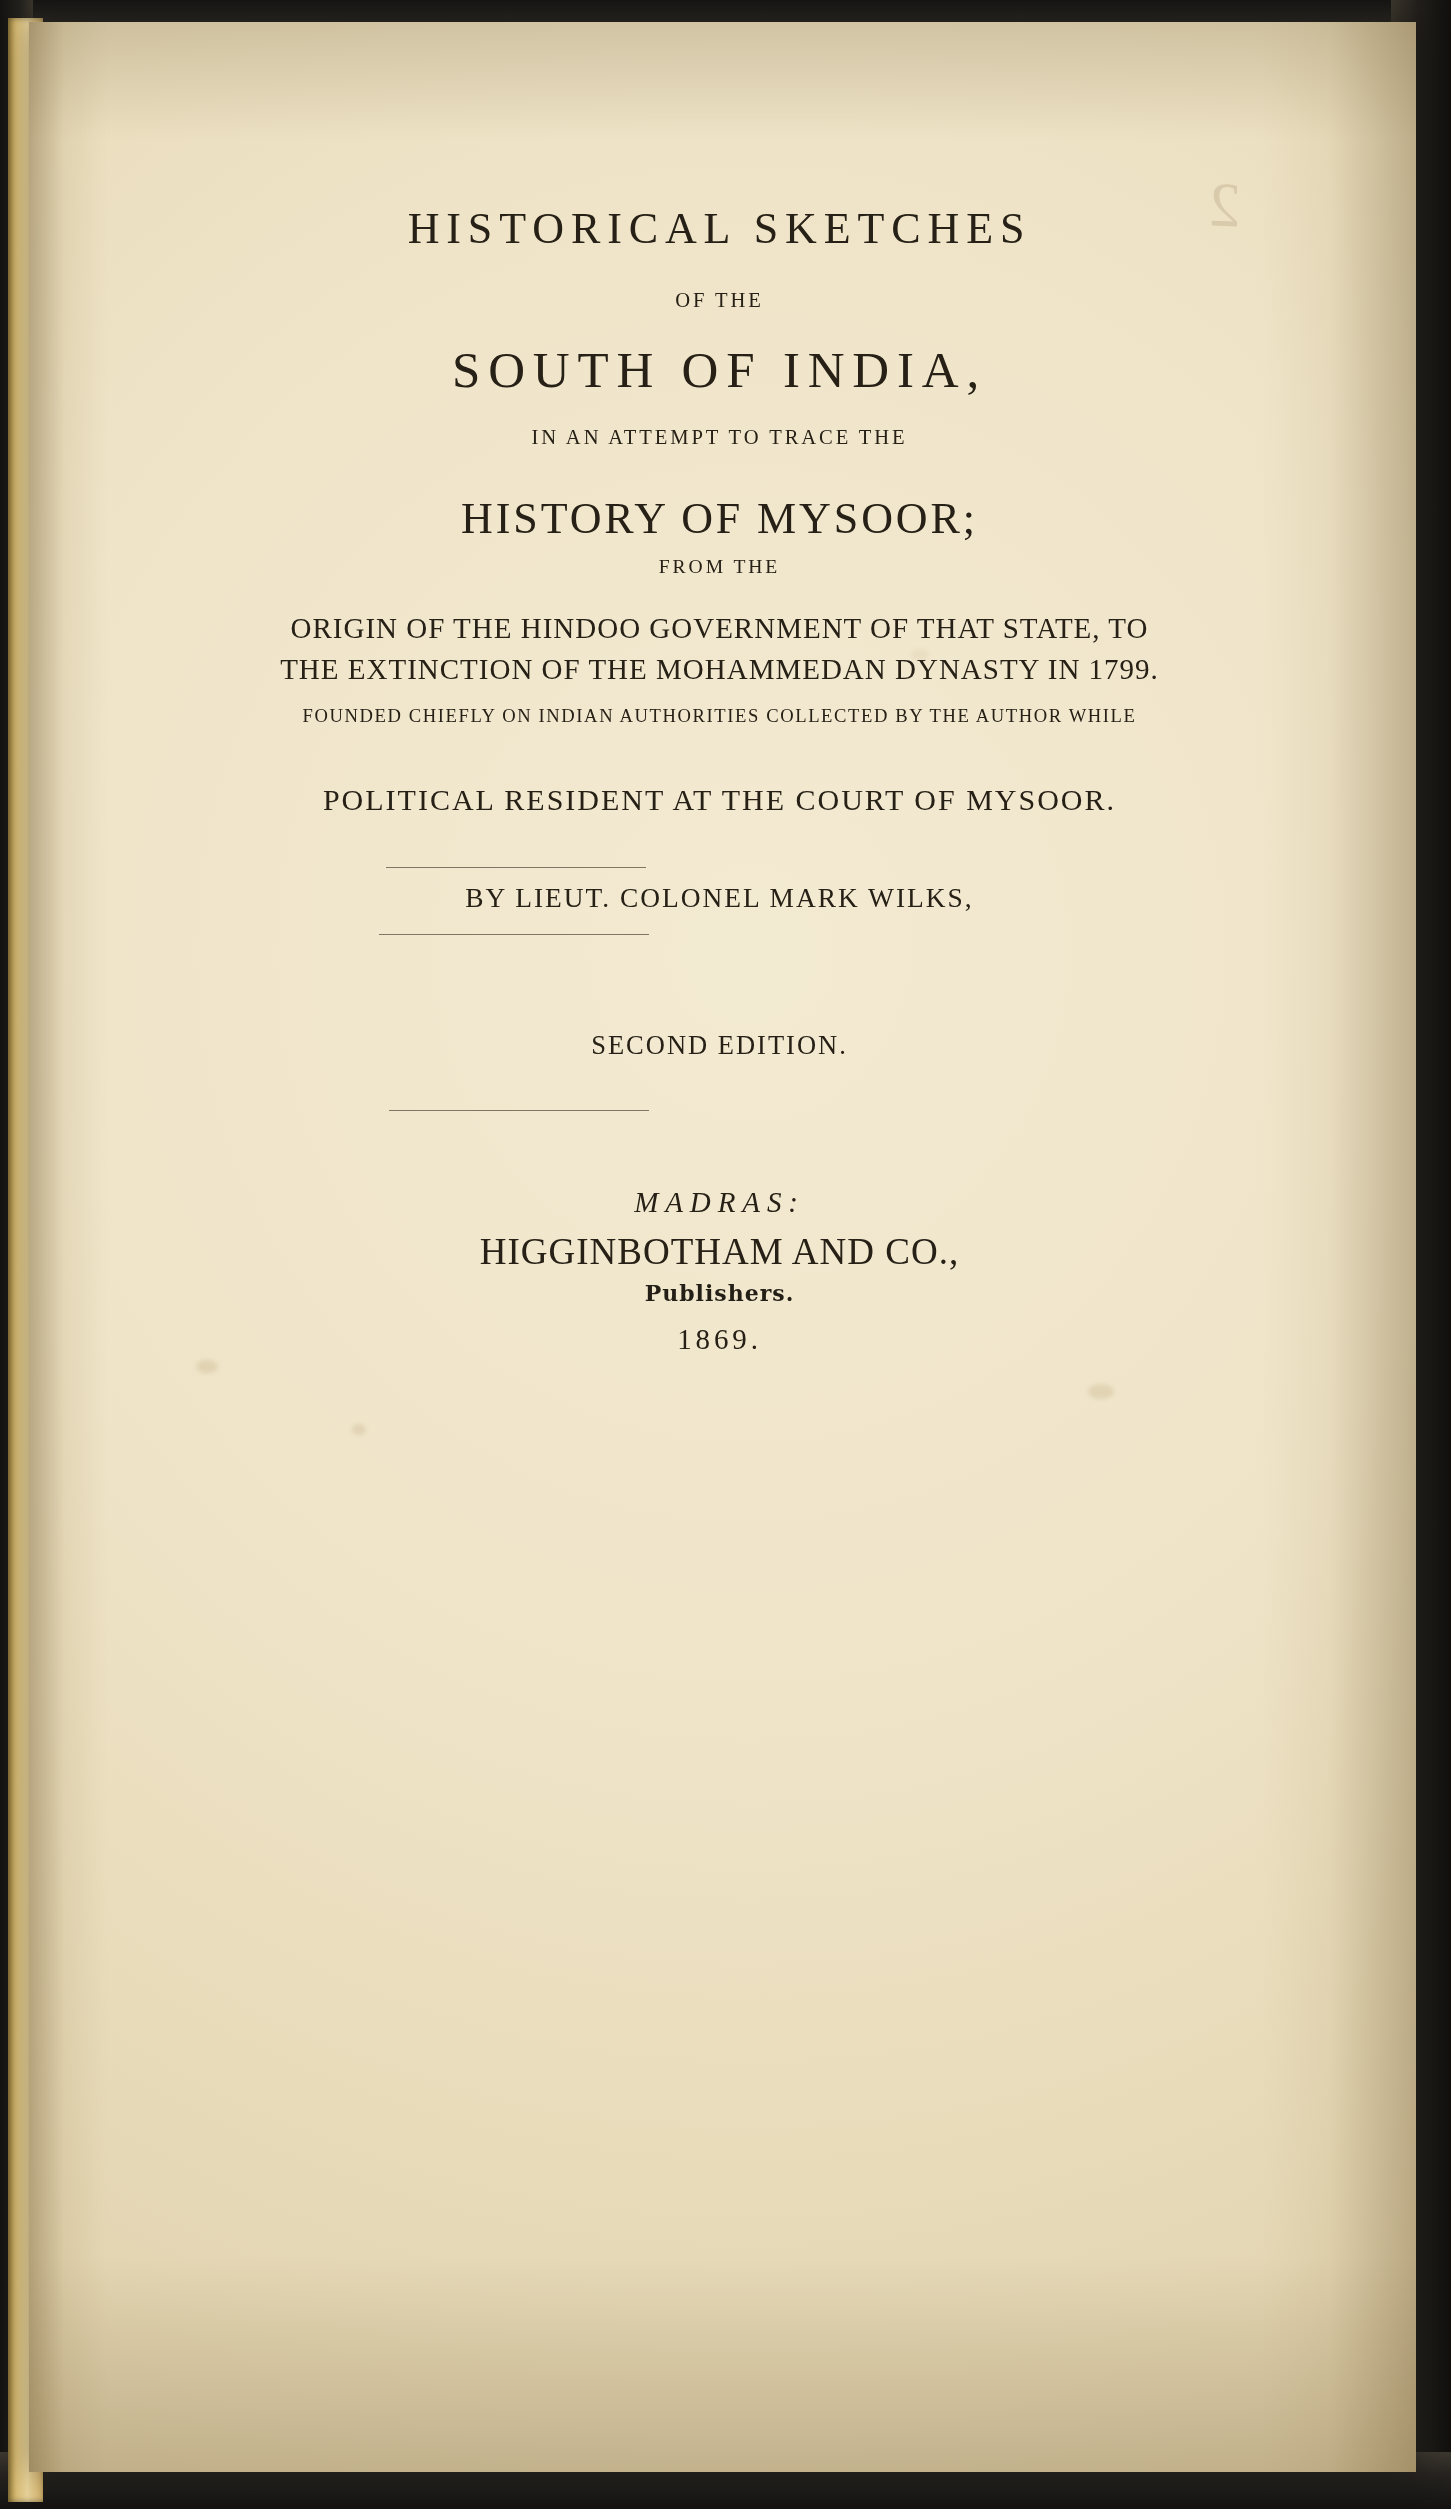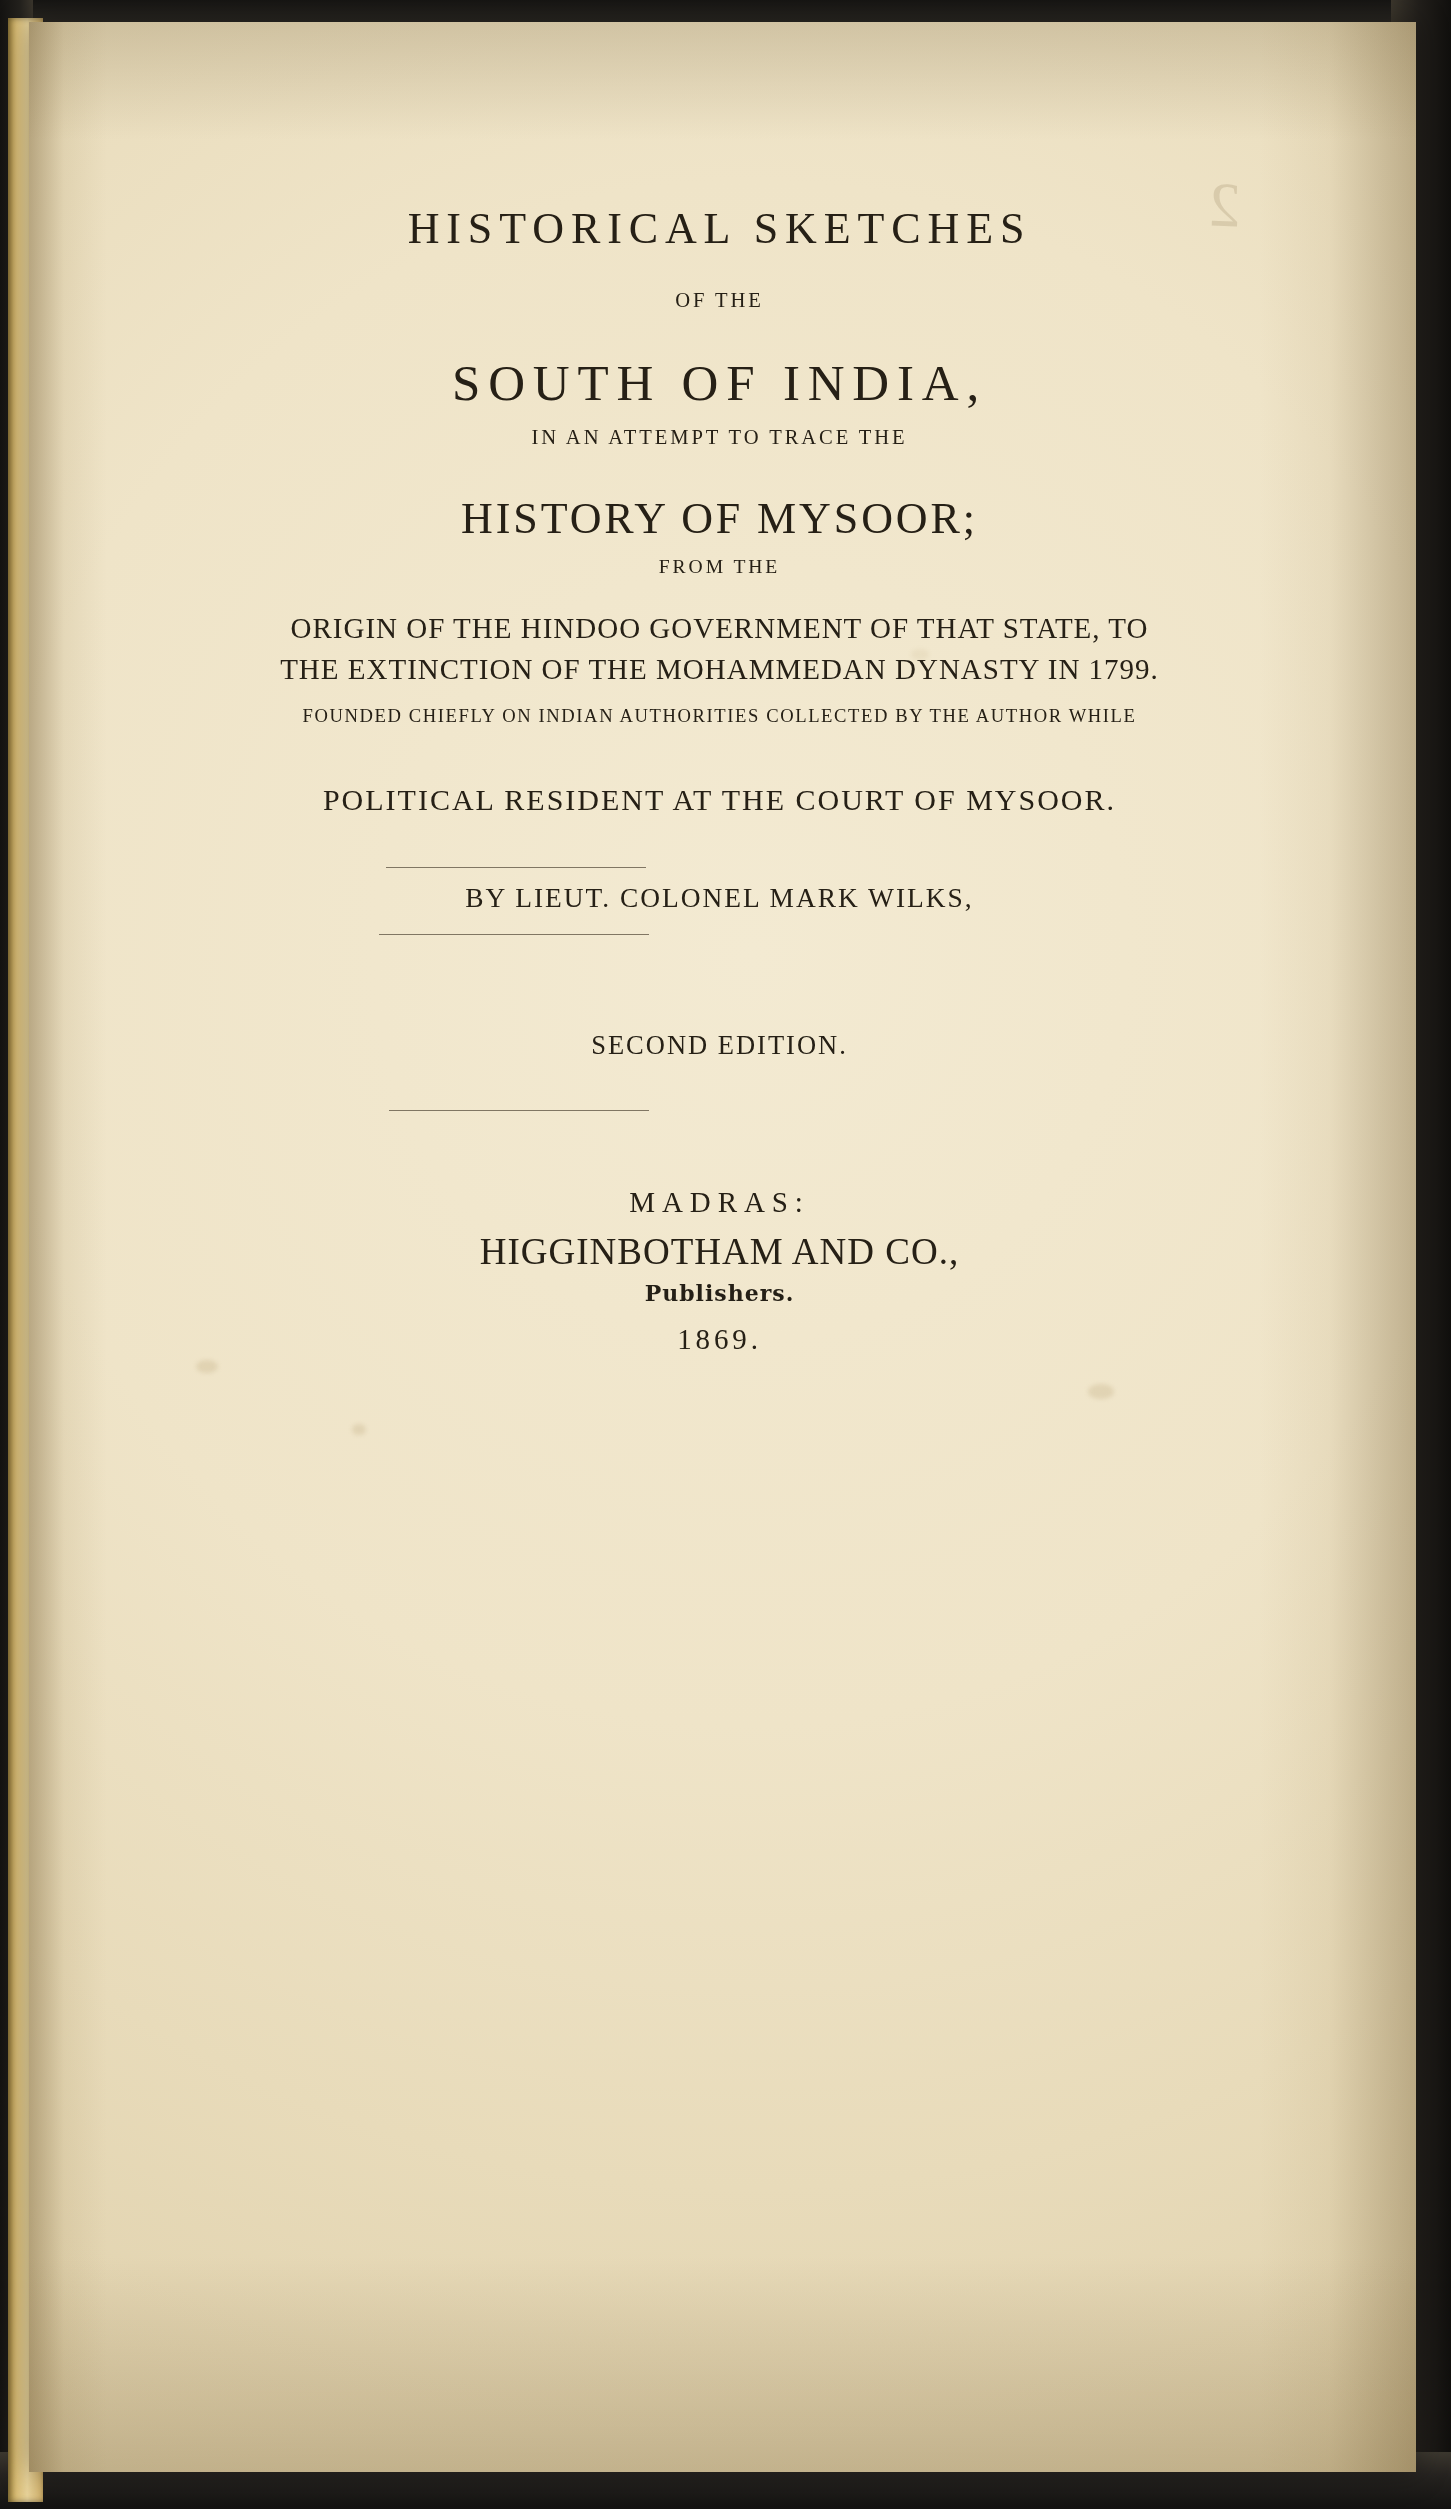--- a/index.html
+++ b/index.html
@@ -143,21 +143,21 @@
     font-weight: 400;
   }
   .t-small1 {
     position: absolute; left: 0; right: 0;
     top: 267px;
     font-size: 20.6px;
     letter-spacing: 2.9px;
   }
   .t-main2 {
     position: absolute; left: 0; right: 0;
-    top: 332px;
+    top: 319px;
     font-size: 51px;
     letter-spacing: 7.8px;
   }
   .t-small2 {
     position: absolute; left: 0; right: 0;
     top: 404px;
     font-size: 20.6px;
     letter-spacing: 2.9px;
   }
   .t-main3 {
@@ -228,20 +228,21 @@
     top: 1008px;
     font-size: 26.5px;
     letter-spacing: 2px;
   }
 
   .t-city {
     position: absolute; left: 0; right: 0;
     top: 1164px;
     font-size: 29px;
     letter-spacing: 6.9px;
+    font-style: italic;
   }
   .t-publisher {
     position: absolute; left: 0; right: 0;
     top: 1208px;
     font-size: 37px;
     letter-spacing: 1px;
   }
   .t-publisher-word {
     position: absolute; left: 0; right: 0;
     top: 1258px;

